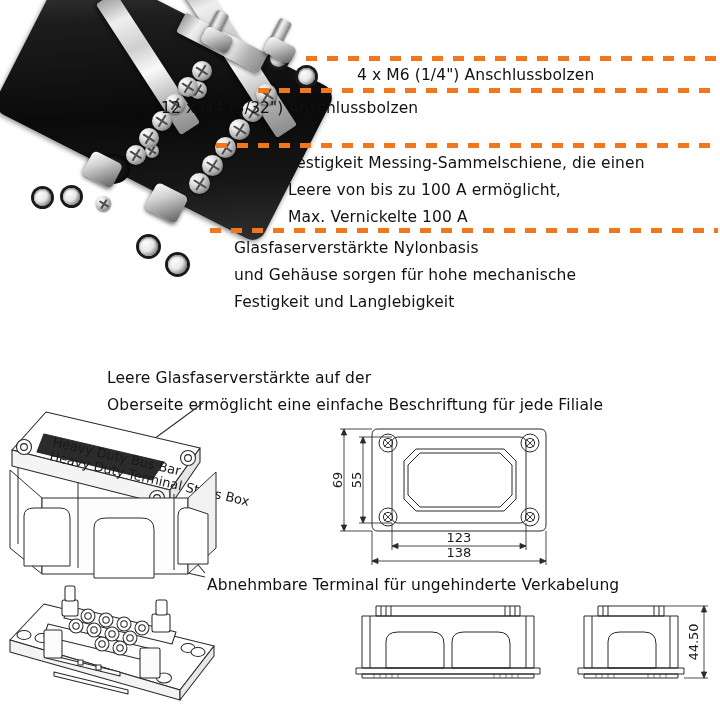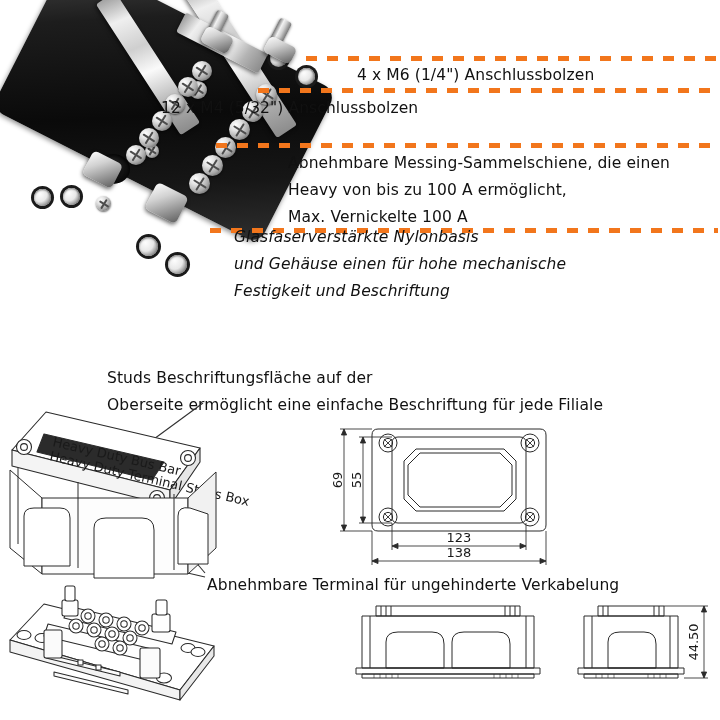--- a/index.html
+++ b/index.html
@@ -187,33 +187,33 @@
 
   <div class="callout" style="left:357px; top:62px;">
     <span class="ln">4 x M6 (1/4") Anschlussbolzen</span>
   </div>
 
   <div class="callout" style="left:161px; top:95px;">
     <span class="ln">12 x M4 (5/32") Anschlussbolzen</span>
   </div>
 
   <div class="callout" style="left:288px; top:150px;">
-    <span class="ln">Abnehmbare Messing-Sammelschiene, die einen</span>
-    <span class="ln">Heavy von bis zu 100 A ermöglicht,</span>
+    <span class="ln">Festigkeit Messing-Sammelschiene, die einen</span>
+    <span class="ln">Leere von bis zu 100 A ermöglicht,</span>
     <span class="ln">Max. Vernickelte 100 A</span>
   </div>
 
-  <div class="callout" style="left:234px; top:224px;font-style:italic;">
+  <div class="callout" style="left:234px; top:235px;">
     <span class="ln">Glasfaserverstärkte Nylonbasis</span>
-    <span class="ln">und Gehäuse einen für hohe mechanische</span>
-    <span class="ln">Festigkeit und Beschriftung</span>
+    <span class="ln">und Gehäuse sorgen für hohe mechanische</span>
+    <span class="ln">Festigkeit und Langlebigkeit</span>
   </div>
 
   <div class="callout" style="left:107px; top:365px;">
-    <span class="ln">Studs Beschriftungsfläche auf der</span>
+    <span class="ln">Leere Glasfaserverstärkte auf der</span>
     <span class="ln">Oberseite ermöglicht eine einfache Beschriftung für jede Filiale</span>
   </div>
 
   <div class="callout" style="left:207px; top:572px;">
     <span class="ln">Abnehmbare Terminal für ungehinderte Verkabelung</span>
   </div>
 
   <svg class="abs" style="left:0; top:0;" width="720" height="720">
     <line x1="203" y1="403" x2="143" y2="447" stroke="#303030" stroke-width="1.1"></line>
     <line x1="205" y1="573" x2="172" y2="534" stroke="#303030" stroke-width="1.1"></line>

